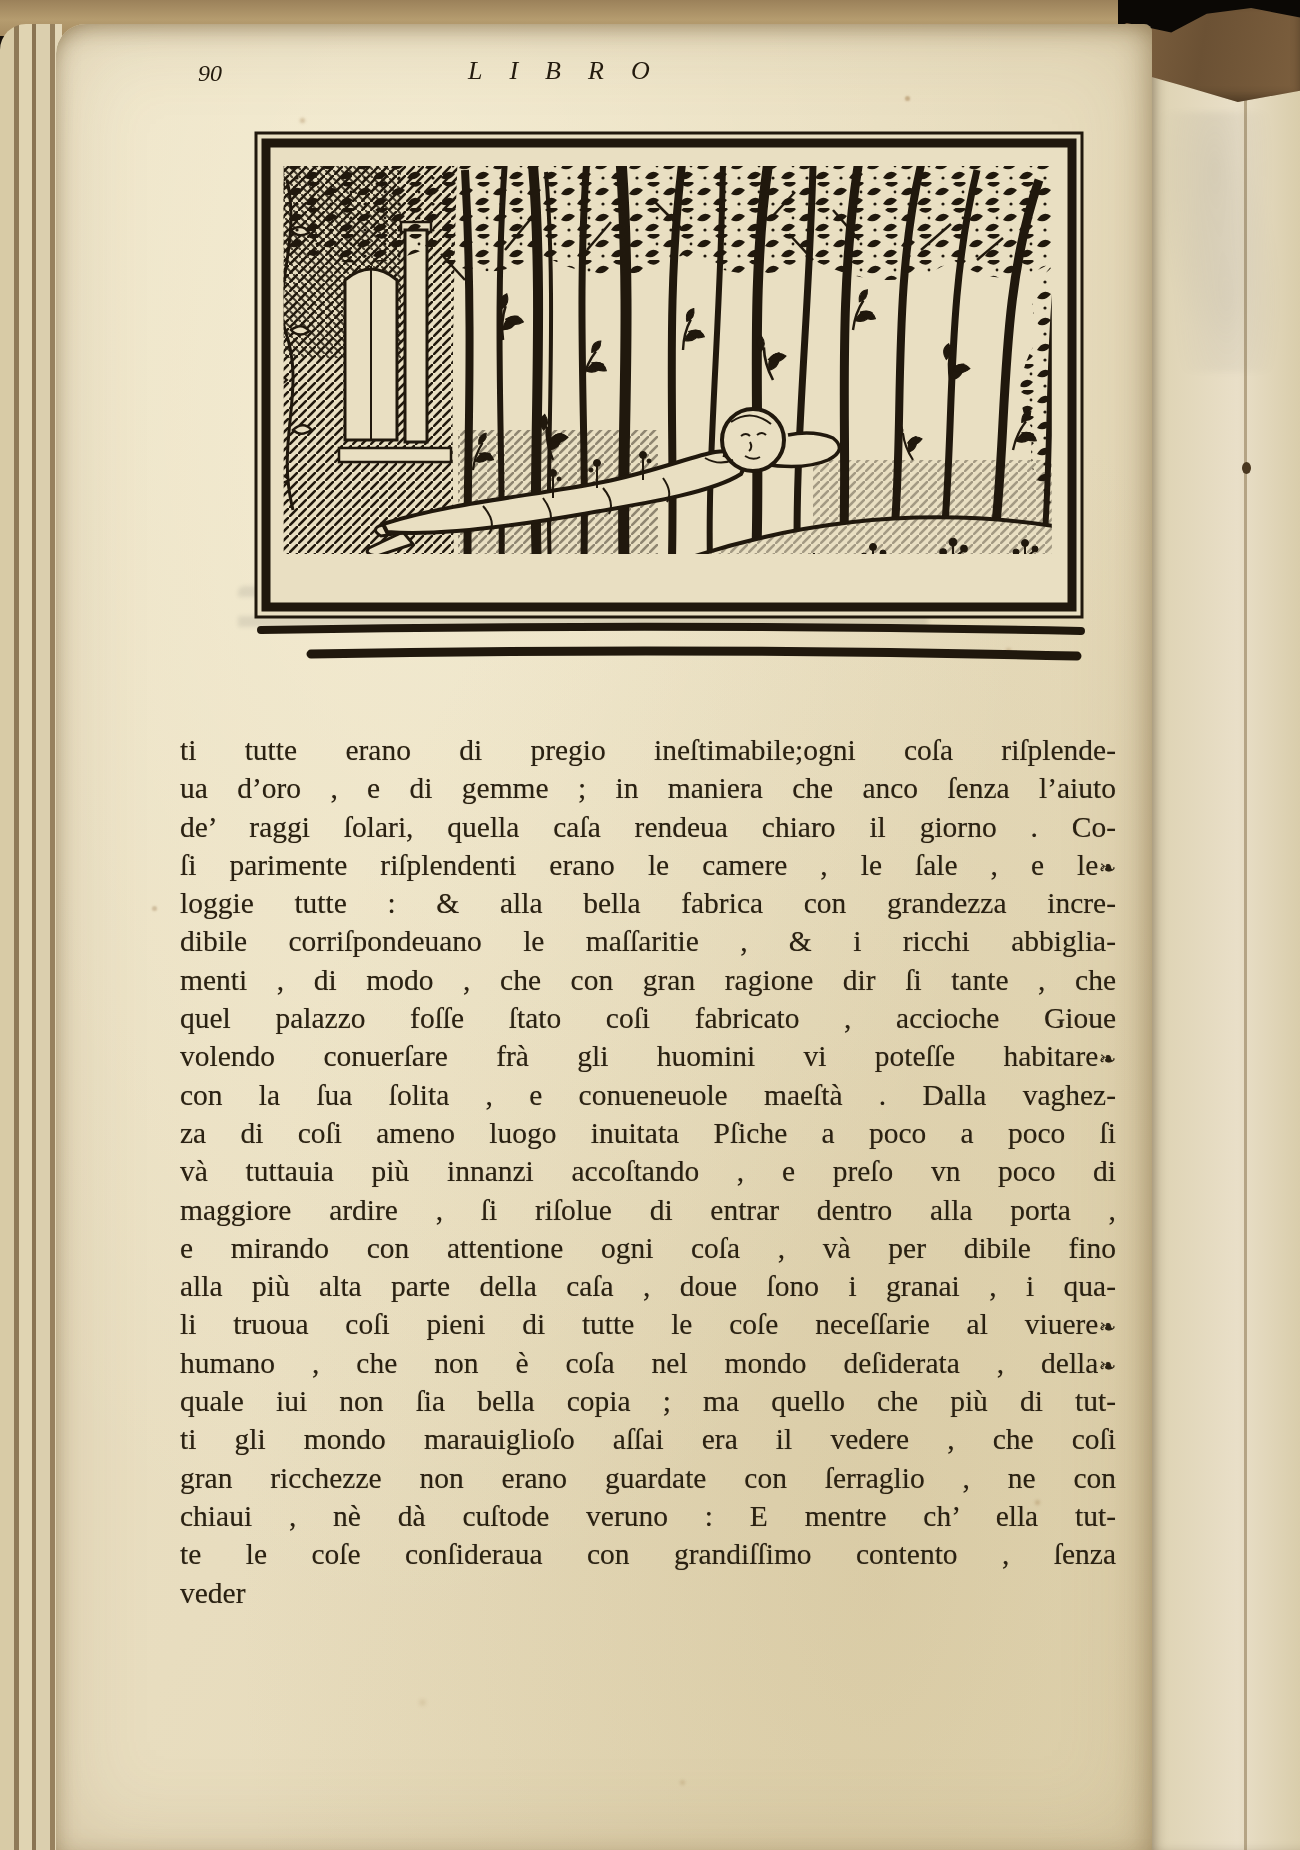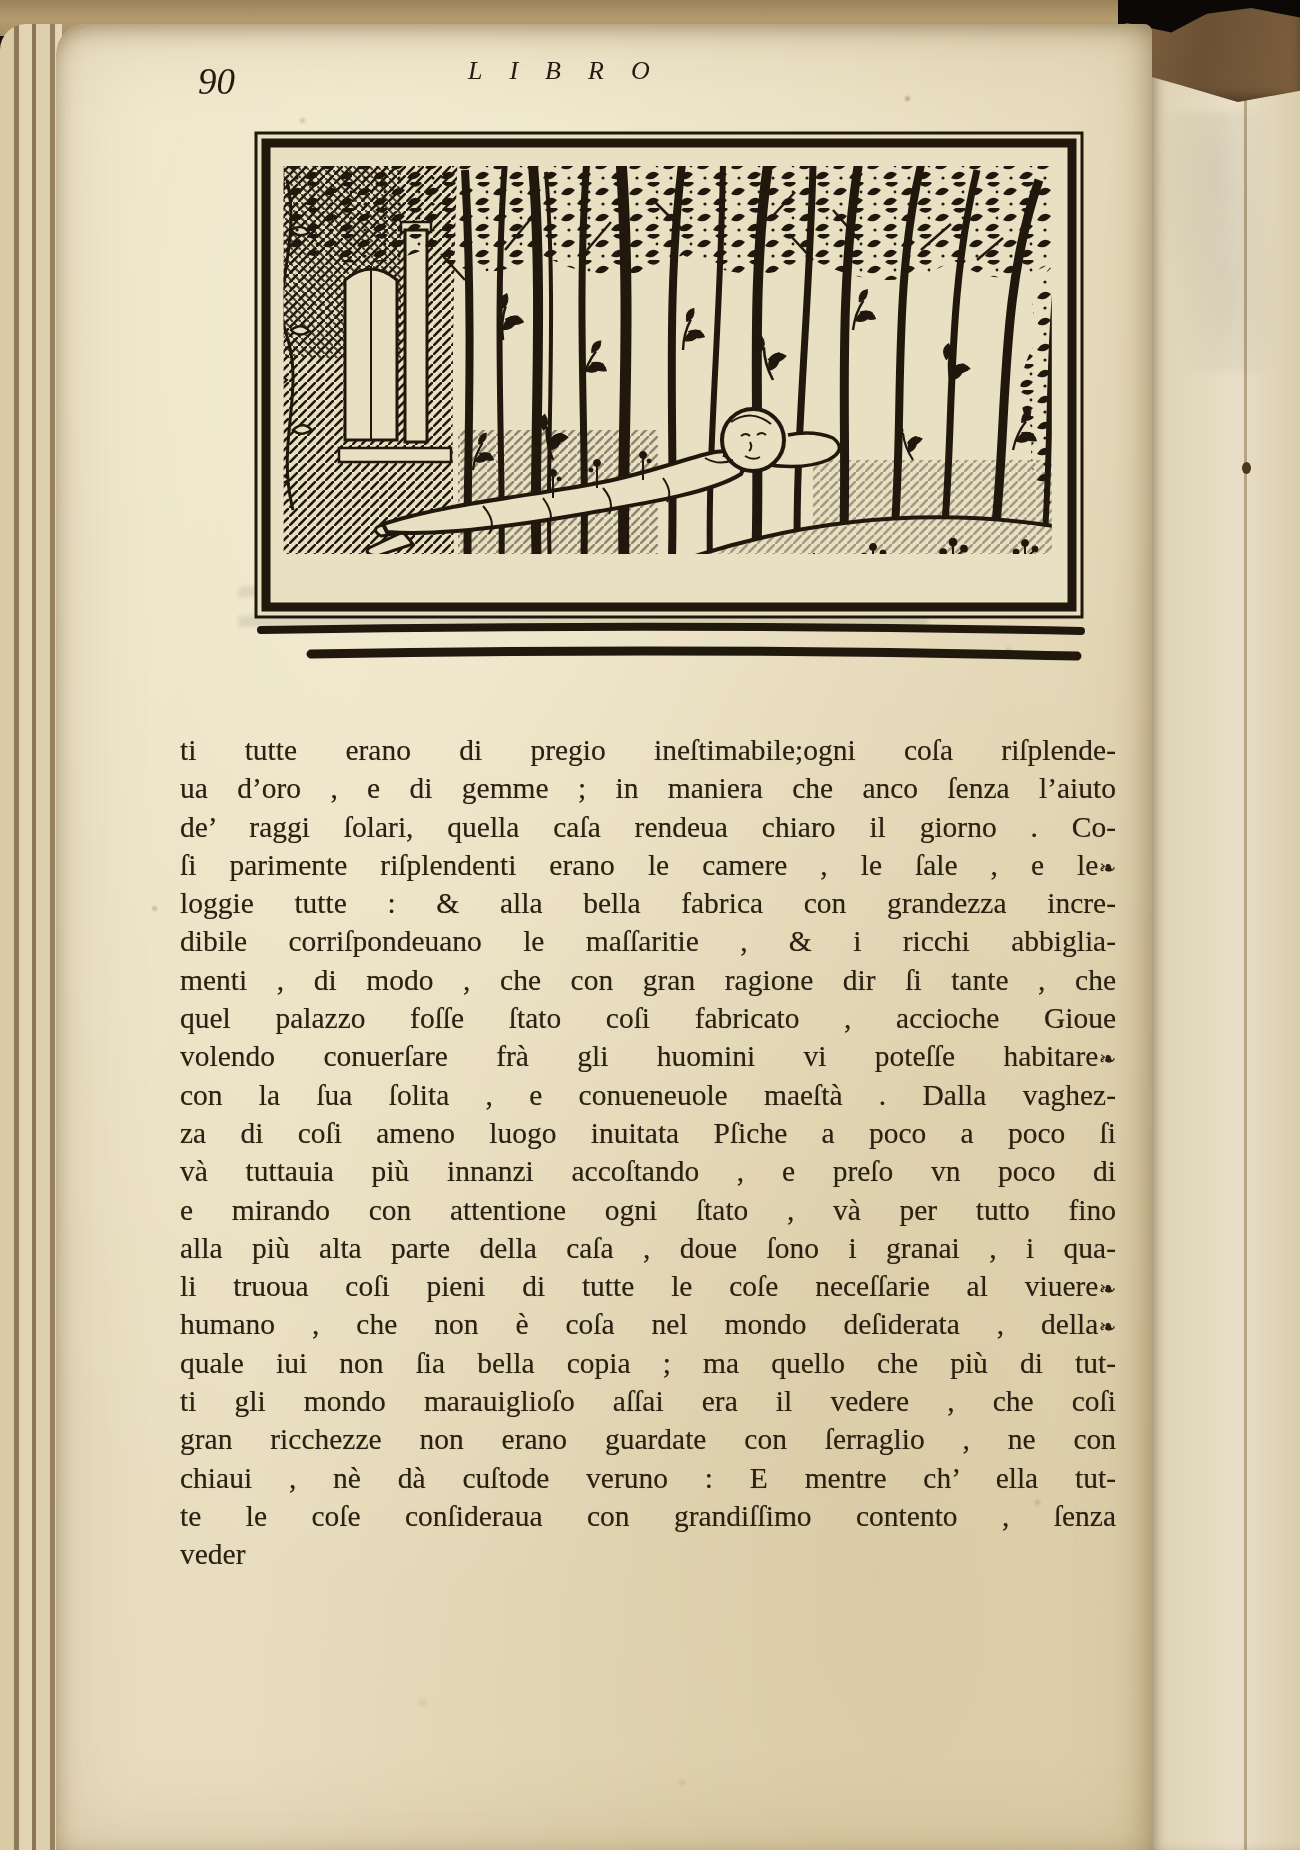--- a/index.html
+++ b/index.html
@@ -35,21 +35,21 @@
     border-radius:30px 8px 0 0;
     background:
       radial-gradient(ellipse at 32% 18%, rgba(255,250,228,.45), transparent 60%),
       radial-gradient(ellipse at 75% 85%, rgba(190,170,120,.28), transparent 55%),
       linear-gradient(115deg,#ece2c6,#e8ddbf 45%,#e2d6b3);
     box-shadow:inset 0 0 90px rgba(130,100,55,.22),
                inset -16px 0 30px -12px rgba(110,85,45,.4),
                inset 0 16px 26px -14px rgba(110,85,45,.5),
                inset 14px 0 22px -14px rgba(110,85,45,.35); }
   
-  .page-number{ position:absolute; left:198px; top:60px; font-size:37px;
+  .page-number{ position:absolute; left:198px; top:60px; font-size:24px;
     font-style:italic; color:#241b0e; }
   .running-title{ position:absolute; left:468px; top:56px; font-size:26px;
     font-style:italic; letter-spacing:27px; color:#241b0e; }
   
   .woodcut{ position:absolute; left:253px; top:130px; width:833px; height:540px; }
   
   .ghost-lines{ position:absolute; left:238px; top:586px; width:690px; height:54px;
     background:repeating-linear-gradient(180deg, rgba(88,88,82,.8) 0 11px, transparent 11px 30px);
     opacity:.16; filter:blur(2.2px); border-radius:6px; }
   .ghost-margin{ position:absolute; left:1158px; top:112px; width:126px; height:260px;
@@ -265,21 +265,22 @@
       <div class="tline">de’ raggi ſolari, quella caſa rendeua chiaro il giorno . Co-</div>
       <div class="tline">ſi parimente riſplendenti erano le camere , le ſale , e le<span class="orn">❧</span></div>
       <div class="tline">loggie tutte : &amp; alla bella fabrica con grandezza incre-</div>
       <div class="tline">dibile corriſpondeuano le maſſaritie , &amp; i ricchi abbiglia-</div>
       <div class="tline">menti , di modo , che con gran ragione dir ſi tante , che</div>
       <div class="tline">quel palazzo foſſe ſtato coſi fabricato , accioche Gioue</div>
       <div class="tline">volendo conuerſare frà gli huomini vi poteſſe habitare<span class="orn">❧</span></div>
       <div class="tline">con la ſua ſolita , e conueneuole maeſtà . Dalla vaghez-</div>
       <div class="tline">za di coſi ameno luogo inuitata Pſiche a poco a poco ſi</div>
       <div class="tline">và tuttauia più innanzi accoſtando , e preſo vn poco di</div>
-      <div class="tline">e mirando con attentione ogni ſtato , và per tutto fino</div>
+      <div class="tline">maggiore ardire , ſi riſolue di entrar dentro alla porta ,</div>
+      <div class="tline">e mirando con attentione ogni coſa , và per dibile fino</div>
       <div class="tline">alla più alta parte della caſa , doue ſono i granai , i qua-</div>
       <div class="tline">li truoua coſi pieni di tutte le coſe neceſſarie al viuere<span class="orn">❧</span></div>
       <div class="tline">humano , che non è coſa nel mondo deſiderata , della<span class="orn">❧</span></div>
       <div class="tline">quale iui non ſia bella copia ; ma quello che più di tut-</div>
       <div class="tline">ti gli mondo marauiglioſo aſſai era il vedere , che coſi</div>
       <div class="tline">gran ricchezze non erano guardate con ſerraglio , ne con</div>
       <div class="tline">chiaui , nè dà cuſtode veruno : E mentre ch’ ella tut-</div>
       <div class="tline">te le coſe conſideraua con grandiſſimo contento , ſenza</div>
       <div class="catchword-line">veder</div>
     </div>

